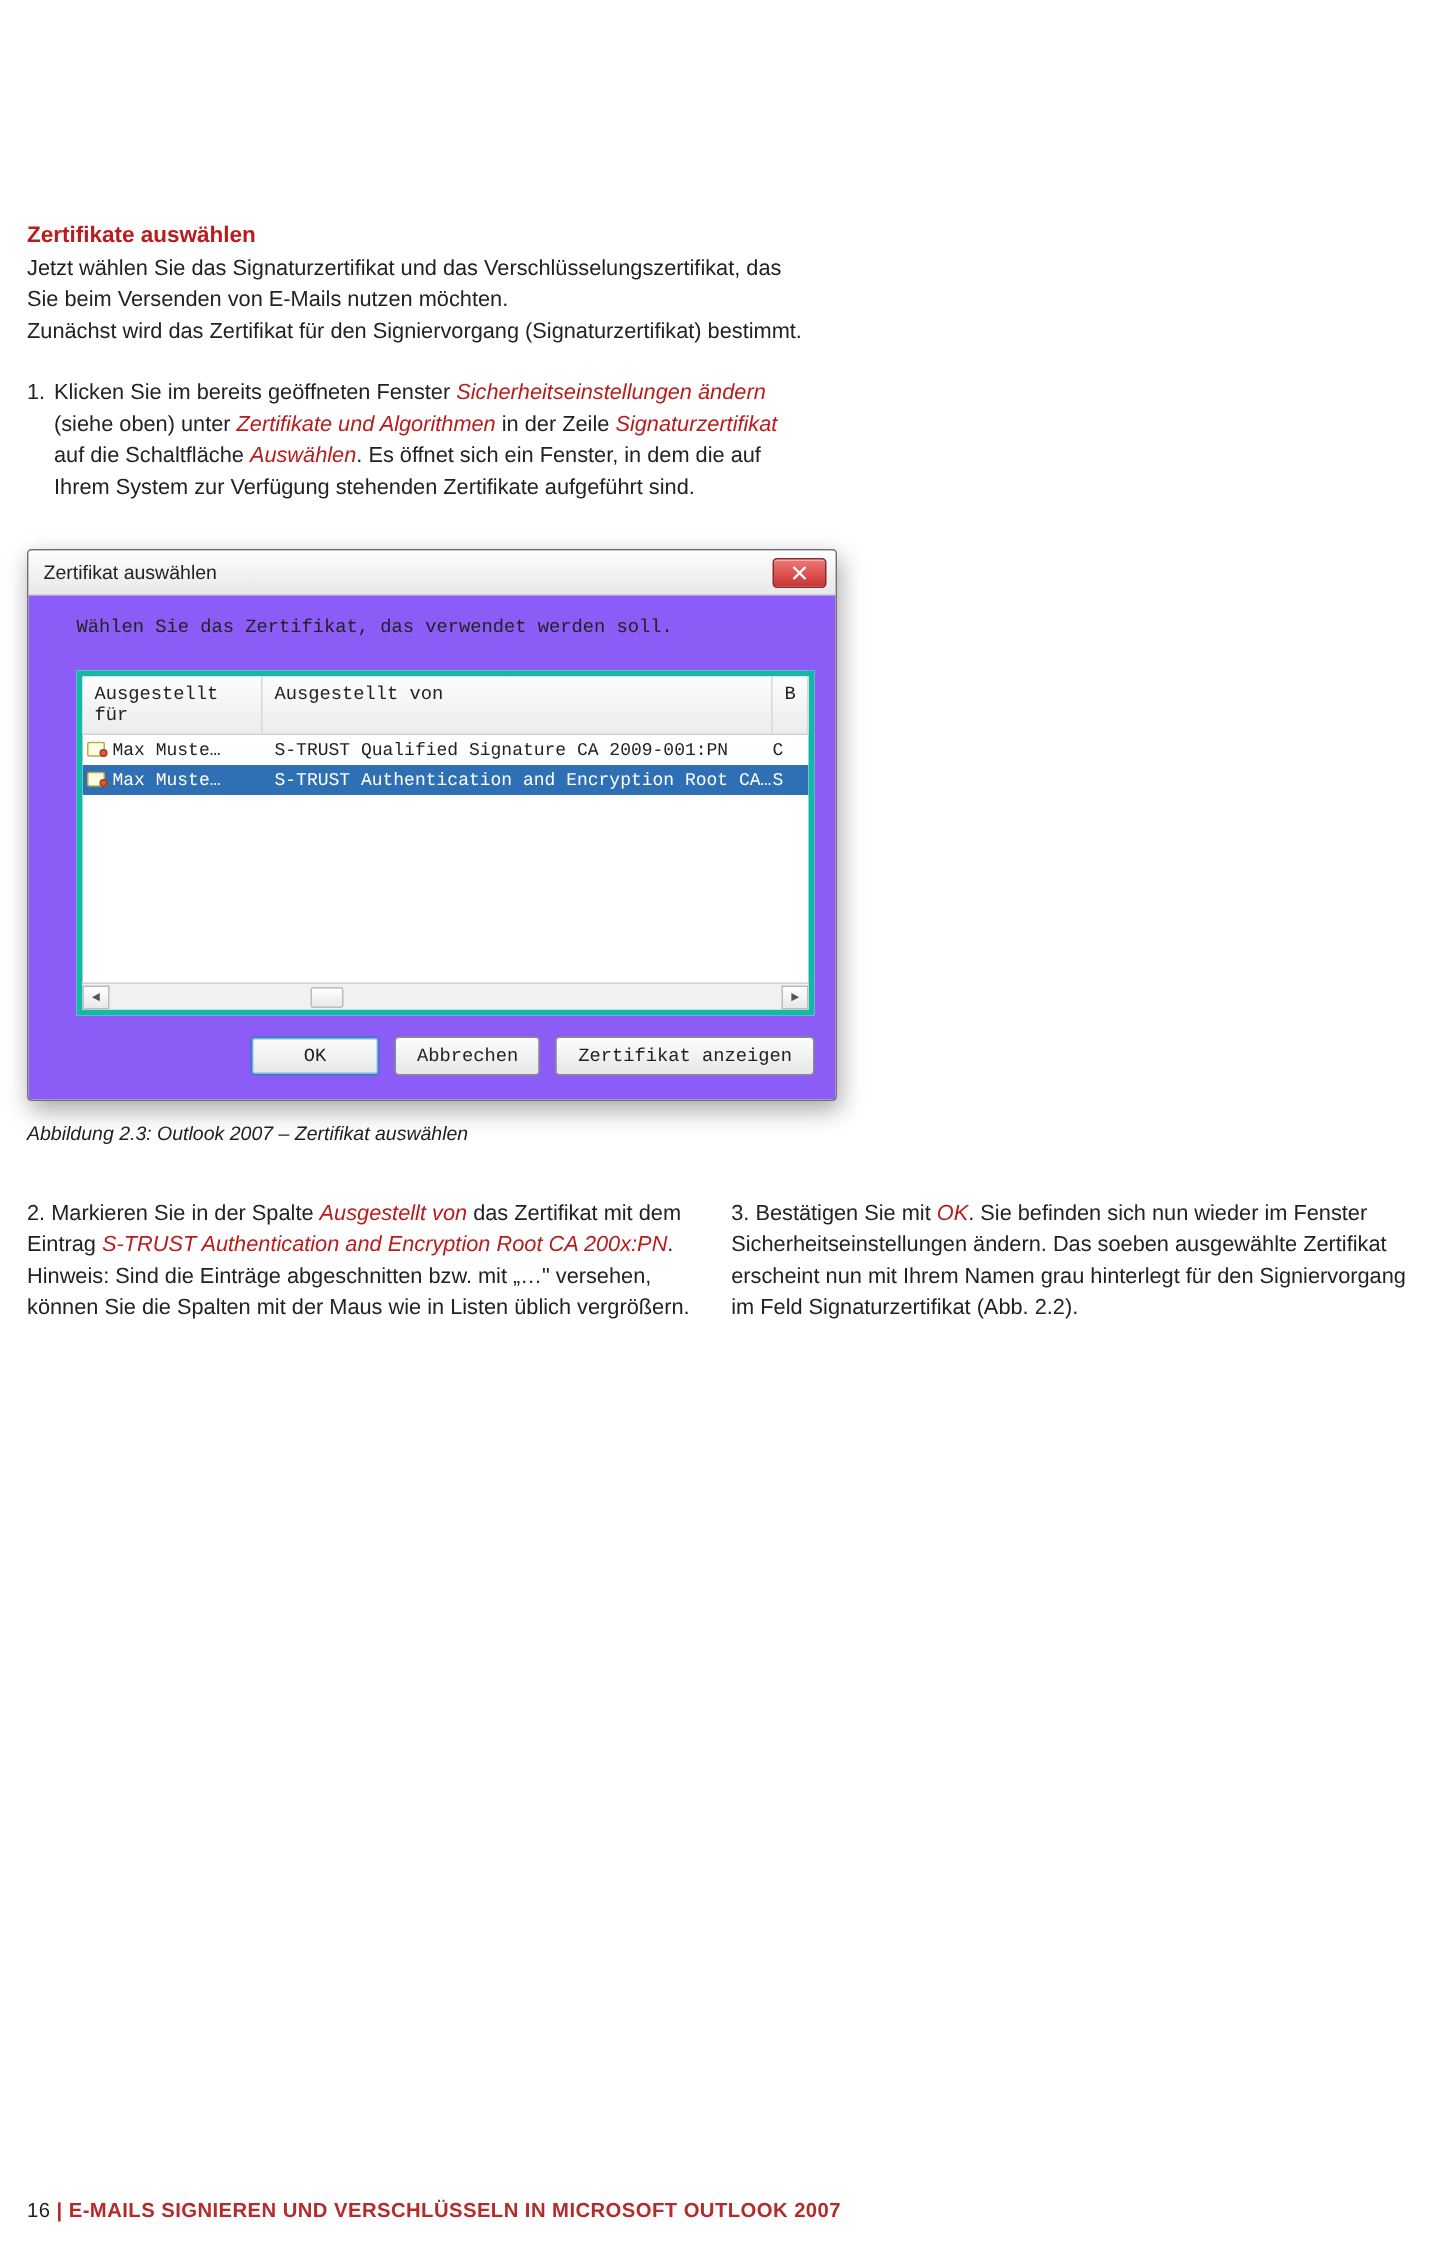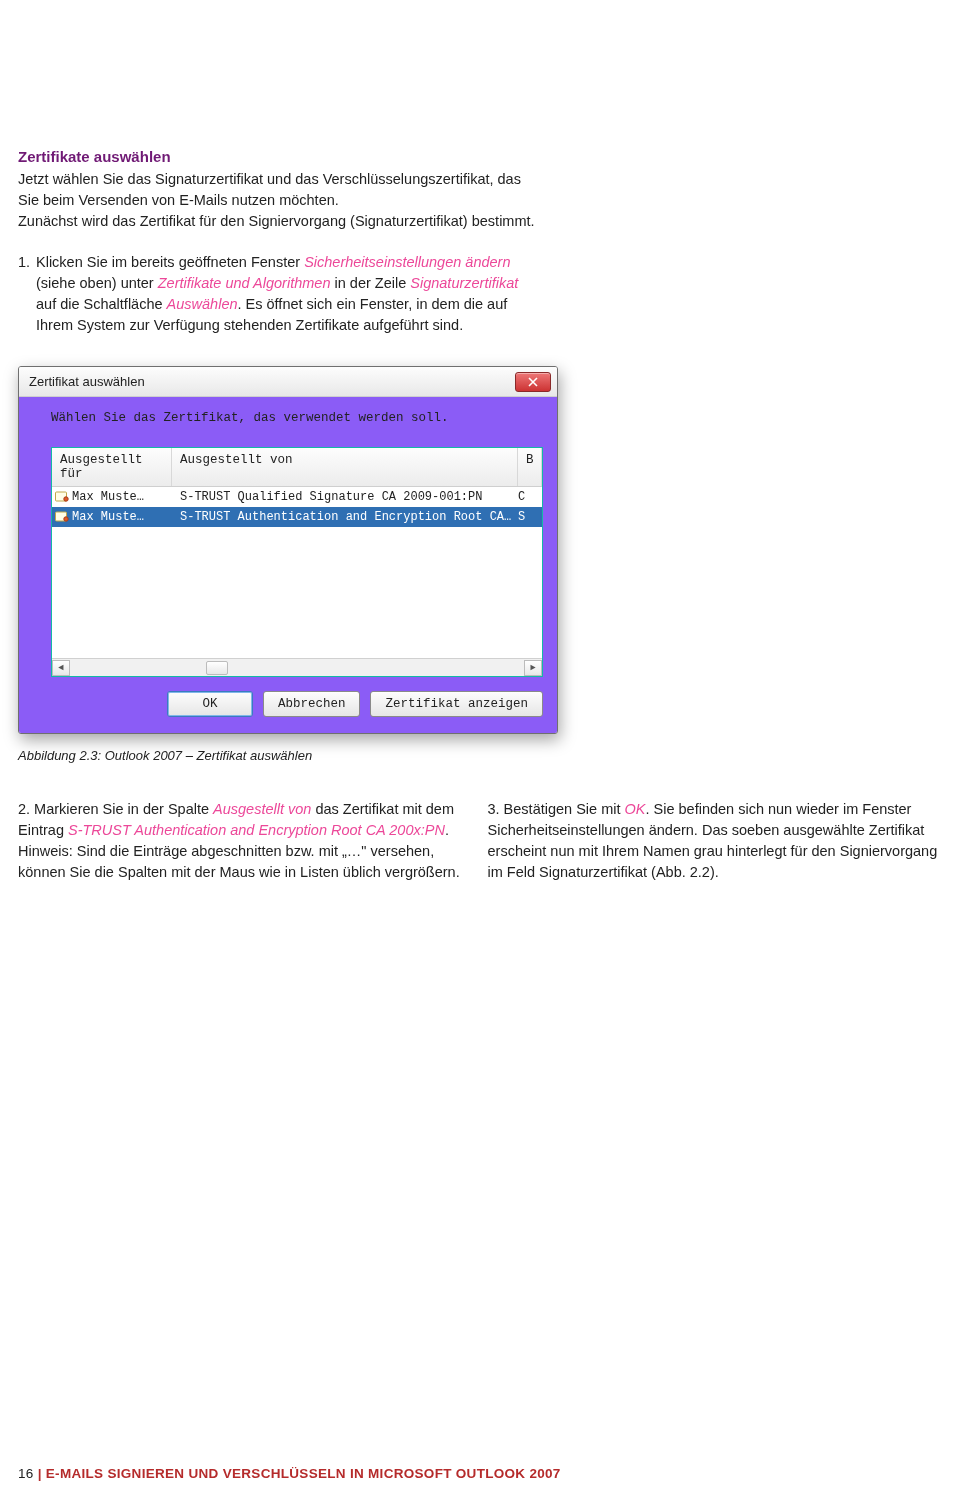--- a/index.html
+++ b/index.html
@@ -1,35 +1,35 @@
 <!DOCTYPE html>
 <html><head>
 <meta charset="utf-8">
 <style>
   * { box-sizing: border-box; margin: 0; padding: 0; }
   html, body { width: 960px; background: #fff; font-family: "Segoe UI", "Helvetica Neue", Arial, sans-serif; color: #222; }
   .page { width: 960px; min-height: 1503px; position: relative; padding: 28px 18px 40px 18px; }
   .running-head { font-size: 14px; letter-spacing: 0.5px; font-weight: 600; color: #b52b2b; }
-  .section-title { margin-top: 120px; font-size: 15px; font-weight: 700; color: #701a75; }
+  .section-title { margin-top: 120px; font-size: 15px; font-weight: 700; color: #b91c1c; }
   .intro { margin-top: 4px; font-size: 14.5px; line-height: 1.45; max-width: 520px; }
   .step1 { margin-top: 20px; font-size: 14.5px; line-height: 1.45; max-width: 520px; display: flex; }
   .step1 .num { flex: 0 0 18px; }
   .step1 .body { flex: 1; }
-  .em-red { color: #ec4899; font-style: italic; }
+  .em-red { color: #b91c1c; font-style: italic; }
 
   
   .shot-wrap { margin-top: 30px; filter: drop-shadow(2px 6px 8px rgba(0,0,0,0.35)); width: 516px; }
   .dialog { width: 540px; background: #f3f3f3; border: 1px solid #6f6f6f; border-radius: 3px; overflow: hidden; font-family: "Segoe UI", Tahoma, Arial, sans-serif; }
   .titlebar { height: 30px; background: linear-gradient(#fdfdfd, #e8e8e8); display:flex; align-items:center; padding: 0 6px 0 10px; border-bottom:1px solid #cfcfcf; }
   .titlebar .title { font-size: 13px; color:#222; flex:1; }
   .closebtn { width:36px; height:20px; border-radius:3px; background: linear-gradient(#e77, #c33); border:1px solid #8a2a2a; display:flex; align-items:center; justify-content:center; box-shadow: inset 0 1px 0 rgba(255,255,255,0.4); }
   .closebtn svg { width:10px; height:10px; }
   .dialog-body { padding: 14px 14px 16px 32px; background: #8b5cf6; font-family: Liberation Mono, monospace; }
   .dialog-body .prompt { font-size: 12.5px; color:#222; margin-bottom: 22px; }
-  .listbox { border:1px solid #14b8a6; background:#fff; height: 230px; display:flex; flex-direction:column; }
+  .listbox { border:4px solid #14b8a6; background:#fff; height: 230px; display:flex; flex-direction:column; }
   .list-head { display:flex; background: linear-gradient(#fdfdfd,#ececec); border-bottom:1px solid #cfcfcf; font-size:12.5px; color:#222; }
   .list-head .col { padding:5px 8px; border-right:1px solid #d8d8d8; }
   .col-a { width:120px; }
   .col-b { flex:1; }
   .col-c { width:24px; text-align:left; }
   .list-rows { flex:1; overflow:hidden; font-size:12px; }
   .row { display:flex; align-items:center; height:20px; }
   .row .ico { width:20px; display:flex; align-items:center; justify-content:center; }
   .row .ca { width:100px; padding-left:0; white-space:nowrap; overflow:hidden; text-overflow:ellipsis; }
   .row .cb { flex:1; white-space:nowrap; overflow:hidden; text-overflow:ellipsis; padding-left:8px;}

